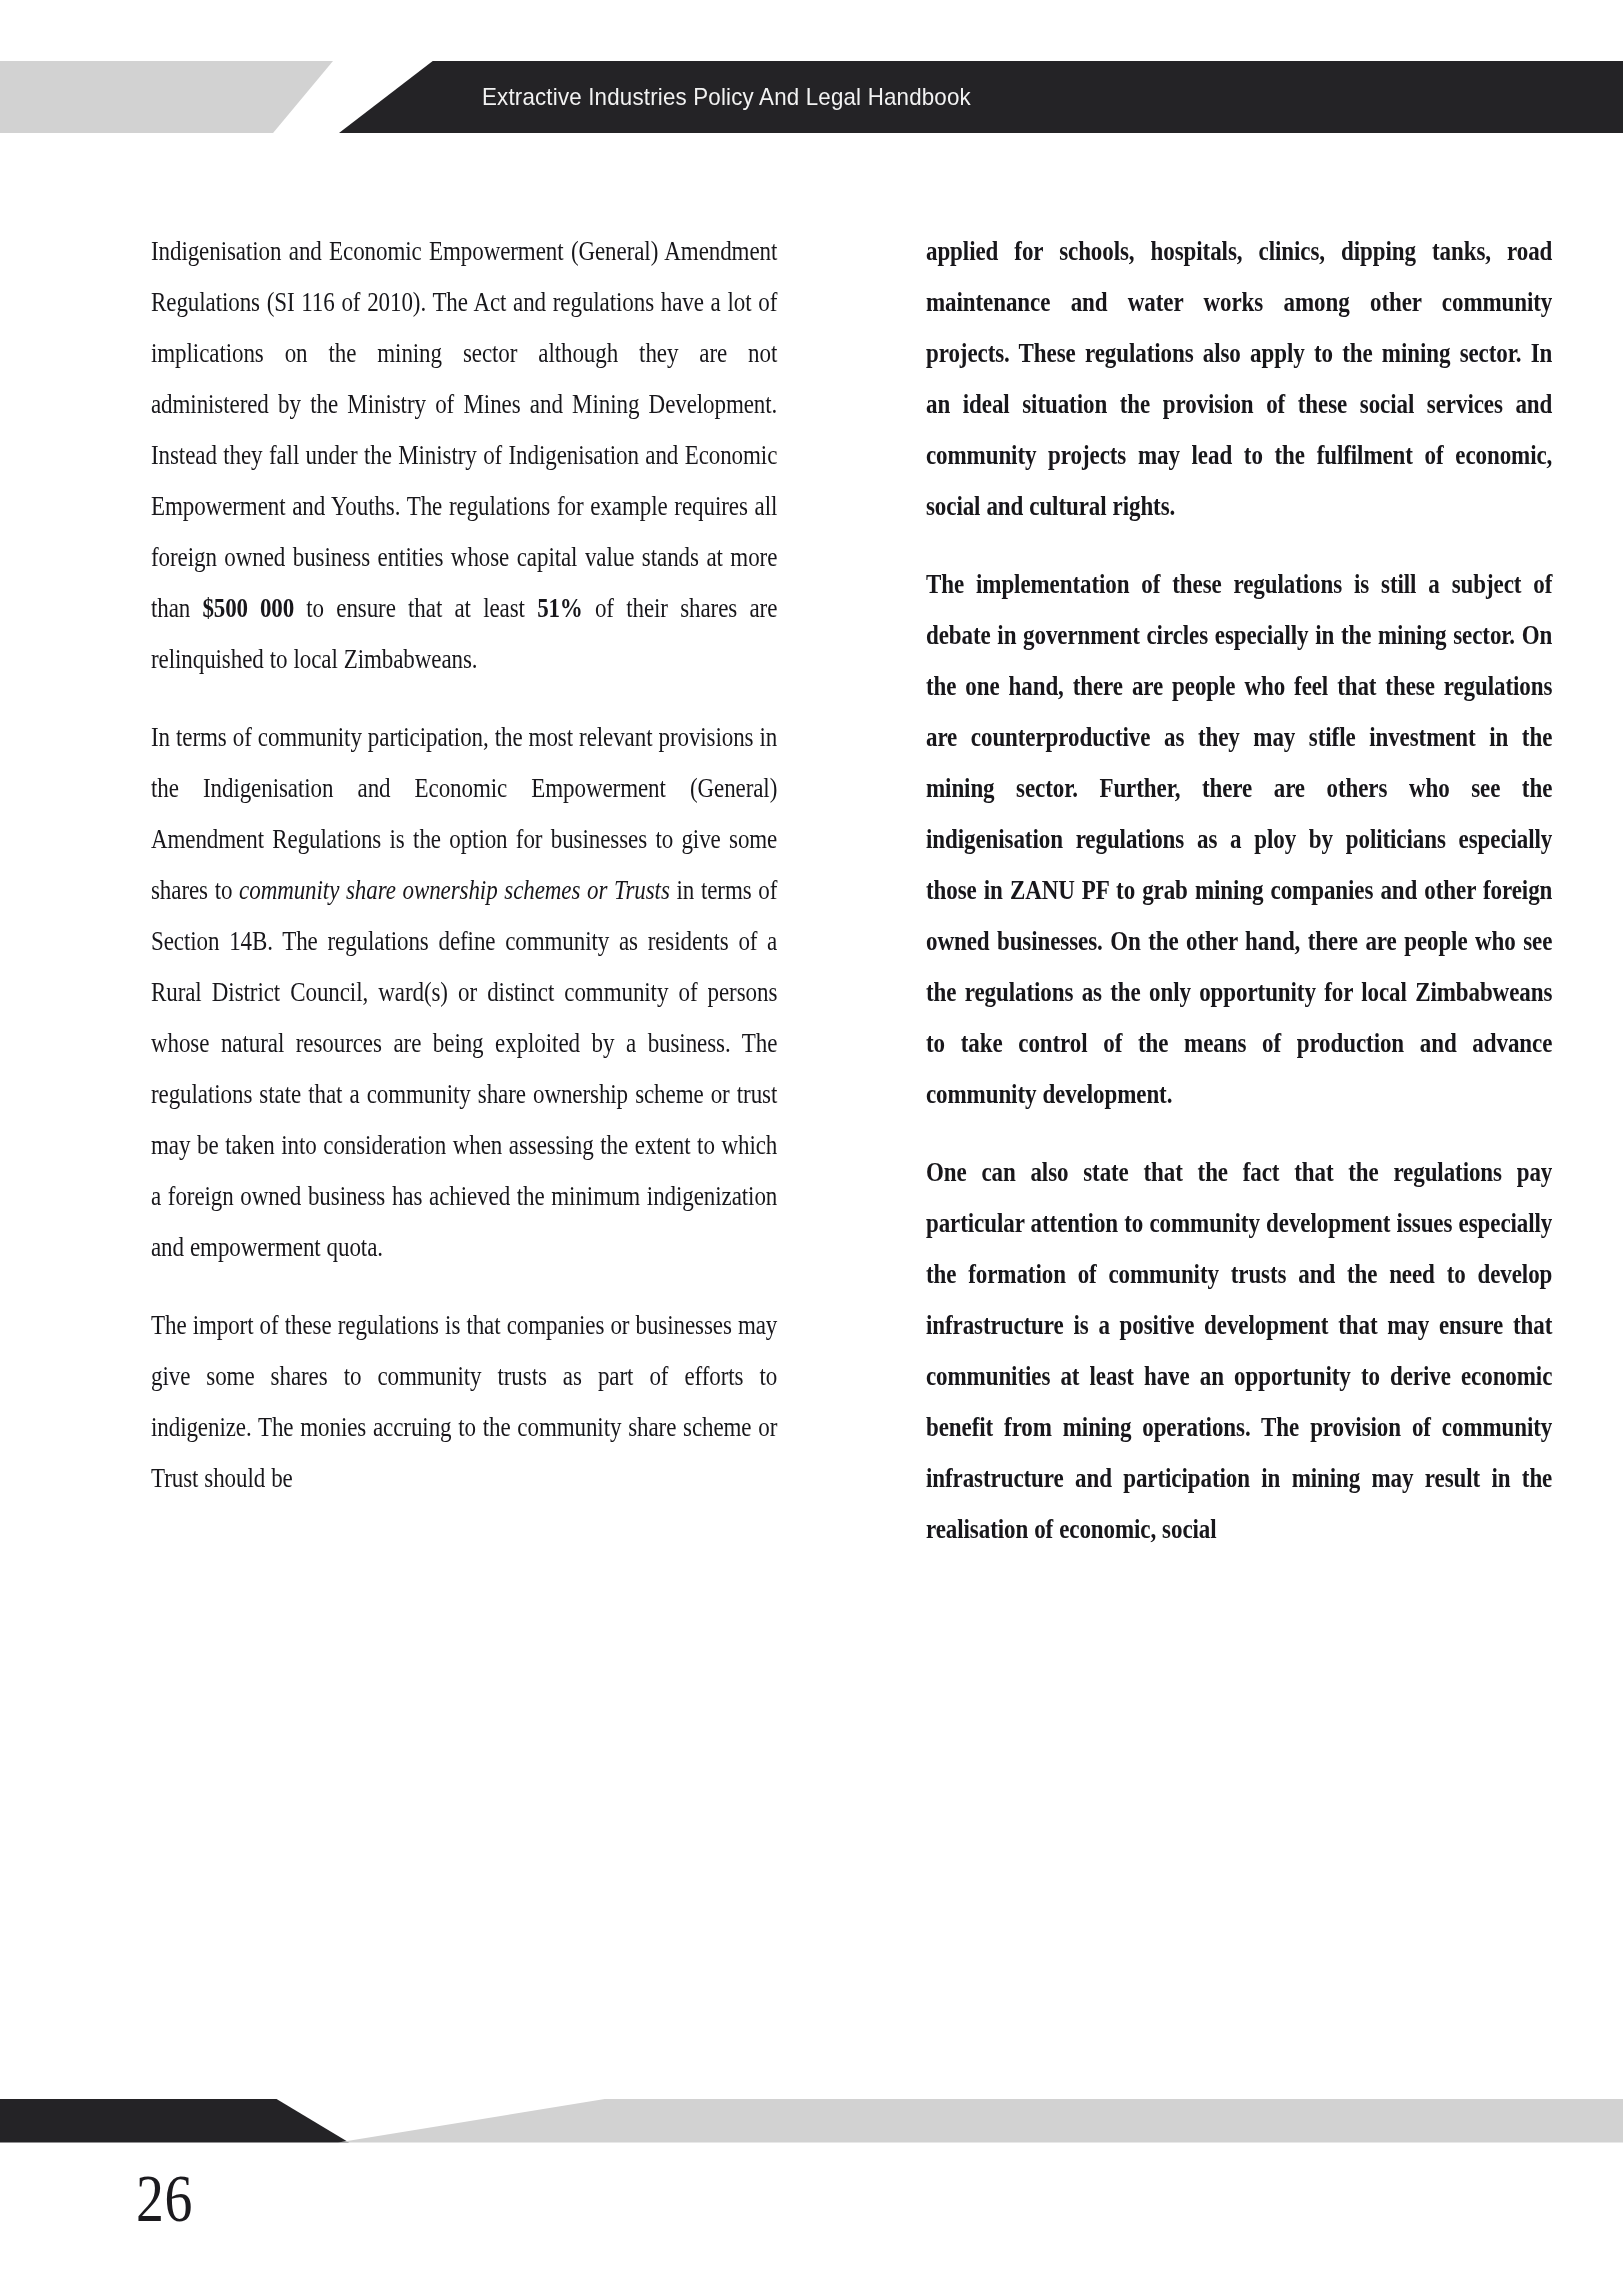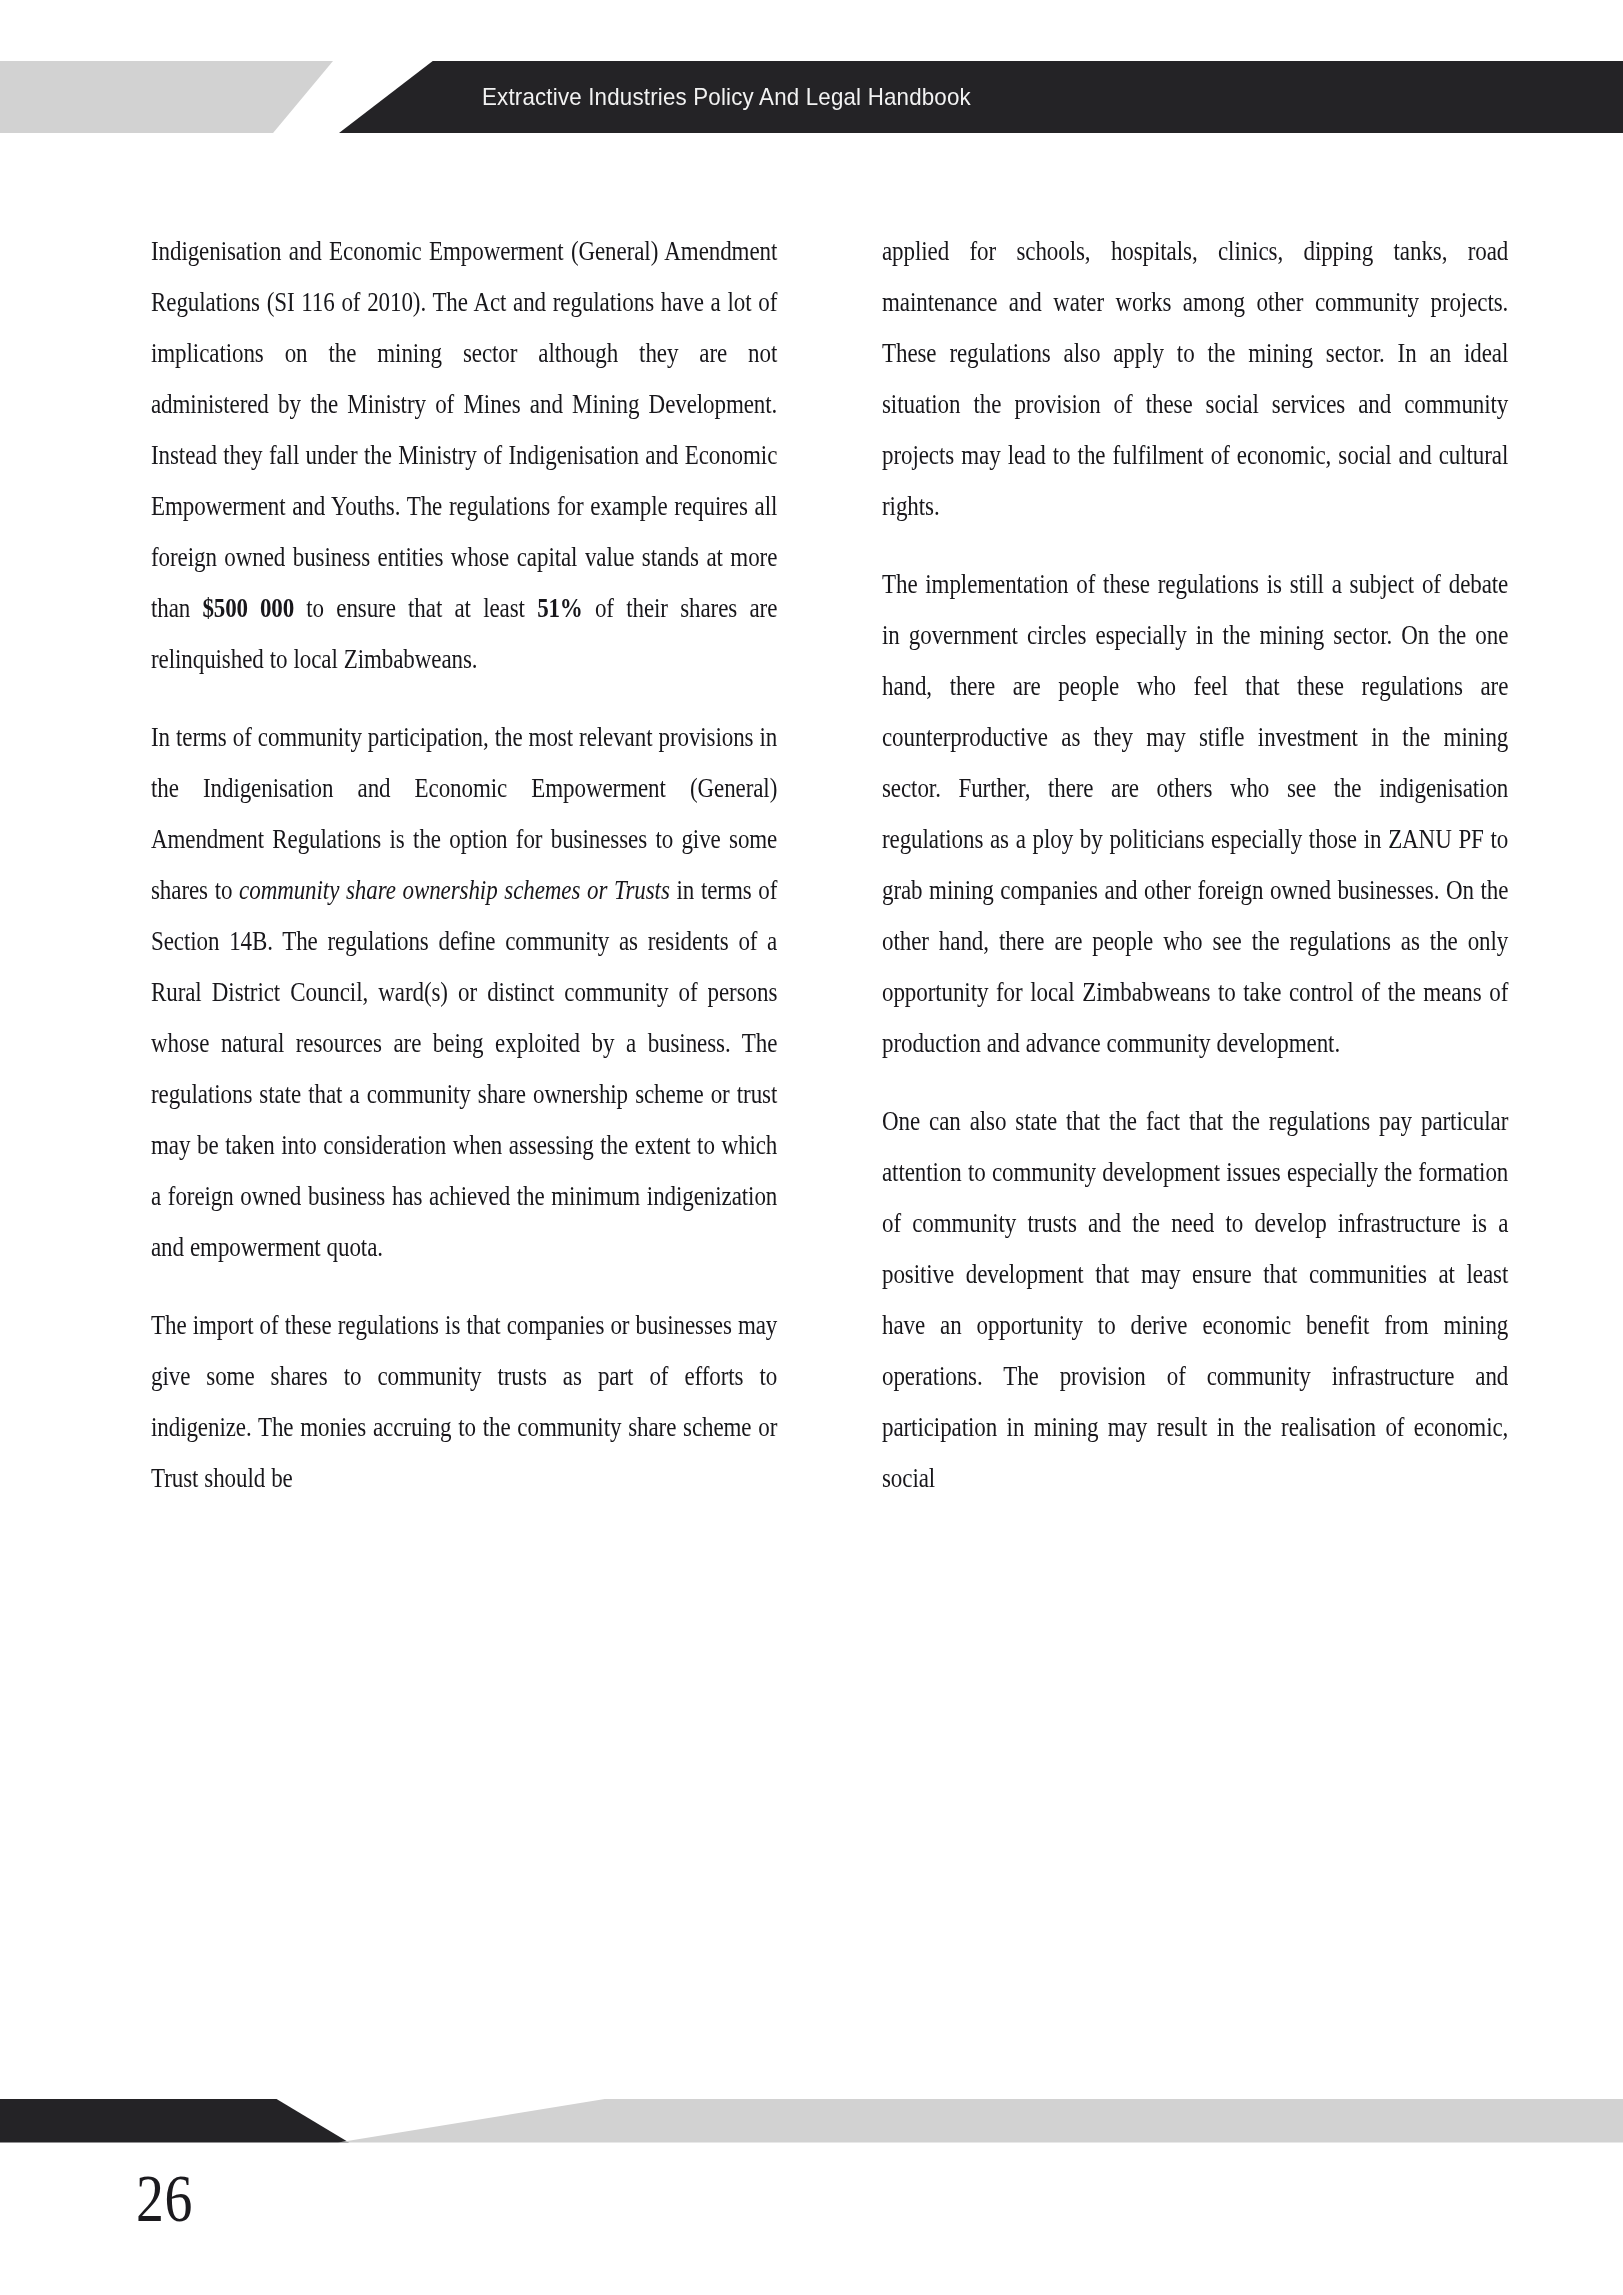--- a/index.html
+++ b/index.html
@@ -64,21 +64,21 @@
     top: 0;
     width: 1623px;
     height: 2295px;
   }
   .column {
     position: absolute;
     top: 226px;
     width: 626px;
   }
   #column-left  { left: 151px; }
-  #column-right { left: 882px; }
+  #column-right { left: 926px; font-weight: bold; }
 
   .para {
     margin: 0 0 27px 0;
     text-align: justify;
     text-justify: inter-word;
     font-family: "Liberation Serif", serif;
     font-size: 26.6px;
     line-height: 51px;
     color: #18171b;
     transform: scaleX(0.865);

